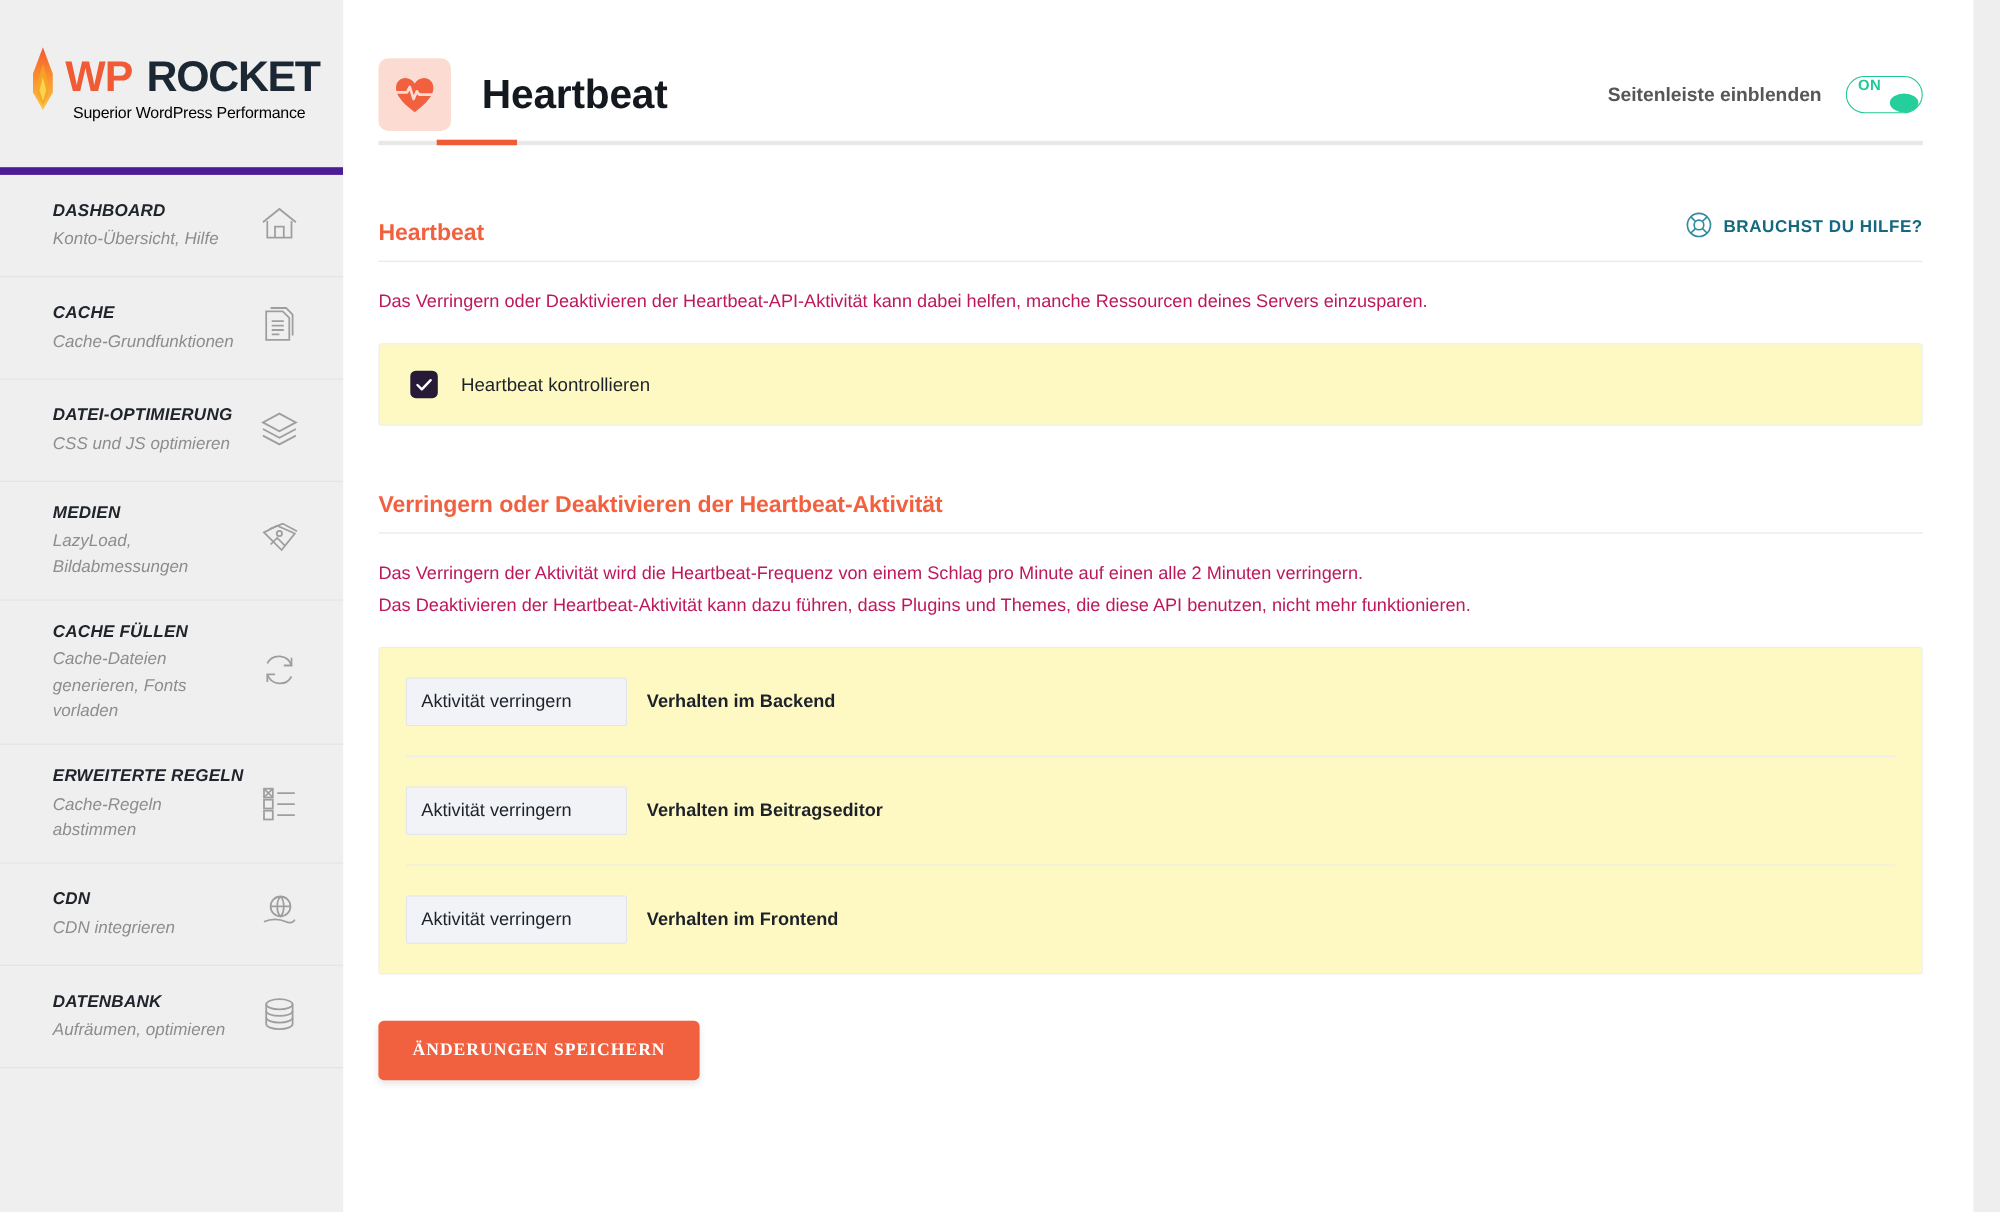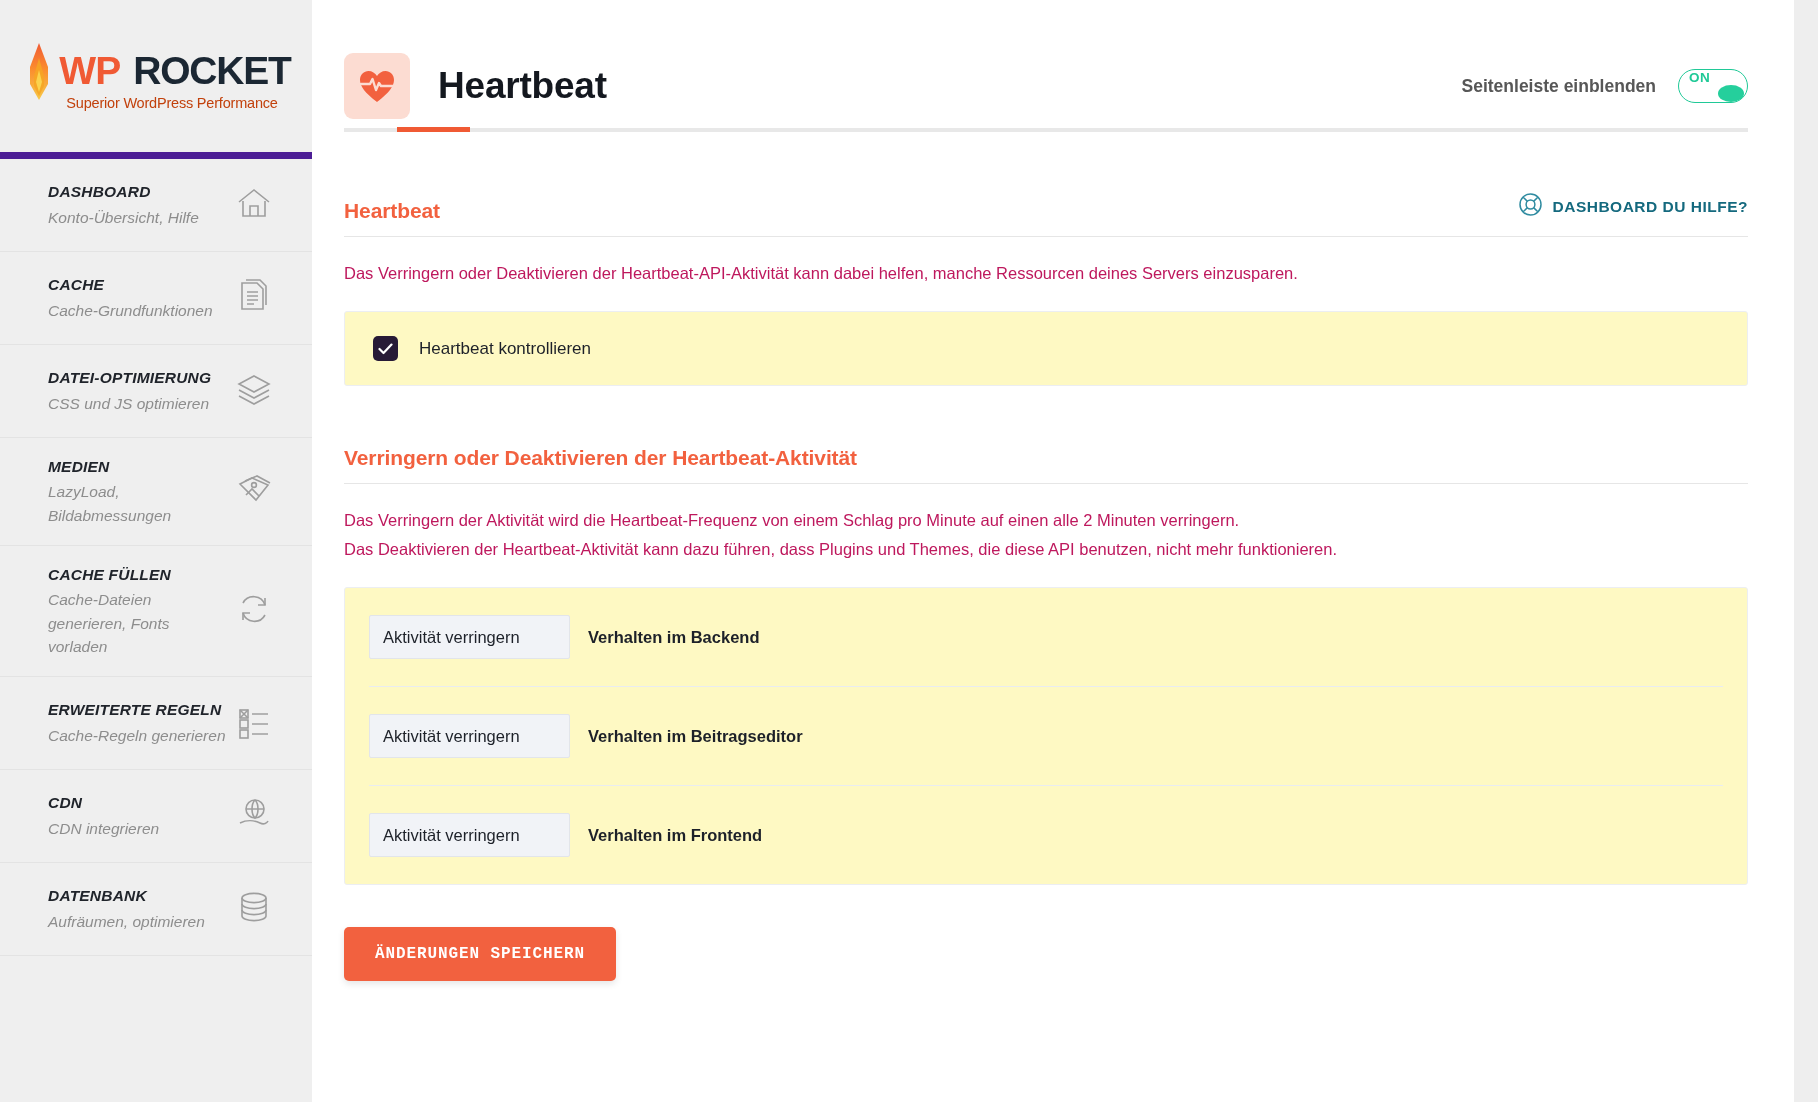--- a/index.html
+++ b/index.html
@@ -61,21 +61,21 @@
   .logo-word-rocket {
     font-size: 39px;
     font-weight: bold;
     letter-spacing: -1.2px;
     color: #1b2733;
     line-height: 1;
     margin-left: 13px;
   }
   .logo-tag {
     font-size: 14.5px;
-    color: #c2410c;
+    color: #000000;
     letter-spacing: -0.2px;
     margin-top: 2px;
     margin-left: 32px;
     white-space: nowrap;
   }
   .nav { border-top: 7px solid #4c1d95; font-style: italic; }
   .nav-item {
     display: flex;
     align-items: center;
     justify-content: space-between;
@@ -280,21 +280,21 @@
     background: #f2613f;
     color: #ffffff;
     font-size: 16px;
     font-weight: bold;
     letter-spacing: .9px;
     border: none;
     border-radius: 5px;
     padding: 18px 31px;
     cursor: pointer;
     box-shadow: 0 3px 7px rgba(0,0,0,.10);
-    font-family: Liberation Mono, monospace;
+    font-family: Liberation Serif, serif;
   }
 </style>
 </head>
 <body>
 
 <div class="app">
 
   <aside class="sidebar">
 
     <div class="logo-wrap">
@@ -391,21 +391,21 @@
             <path d="M9 24 A12 12 0 0 0 31 26"></path>
             <path d="M31 9 L31 16 L24 16"></path>
             <path d="M9 31 L9 24 L16 24"></path>
           </svg>
         </span>
       </div>
 
       <div class="nav-item">
         <div class="nav-text">
           <div class="nav-title">ERWEITERTE REGELN</div>
-          <div class="nav-sub">Cache-Regeln generieren</div>
+          <div class="nav-sub">Cache-Regeln abstimmen</div>
         </div>
         <span class="nav-icon">
           <svg width="40" height="40" viewBox="0 0 40 40" fill="none" stroke="#9a9a9a" stroke-width="1.6">
             <rect x="6" y="9" width="8" height="8"></rect>
             <path d="M6 9 L14 17 M14 9 L6 17"></path>
             <rect x="6" y="19" width="8" height="8"></rect>
             <rect x="6" y="29" width="8" height="8"></rect>
             <path d="M18 13 L34 13 M18 23 L34 23 M18 33 L34 33"></path>
           </svg>
         </span>
@@ -472,21 +472,21 @@
       <div class="section-head">
         <h2 class="section-title">Heartbeat</h2>
         <a class="help-link">
           <span>
             <svg width="25" height="25" viewBox="0 0 25 25" fill="none" stroke="#2f8ba0" stroke-width="1.5">
               <circle cx="12.5" cy="12.5" r="10.5"></circle>
               <circle cx="12.5" cy="12.5" r="4.4"></circle>
               <path d="M5.2 5.2 L9.4 9.4 M19.8 5.2 L15.6 9.4 M5.2 19.8 L9.4 15.6 M19.8 19.8 L15.6 15.6"></path>
             </svg>
           </span>
-          <span class="help-text">DASHBOARD DU HILFE?</span>
+          <span class="help-text">BRAUCHST DU HILFE?</span>
         </a>
       </div>
 
       <p class="section-desc">Das Verringern oder Deaktivieren der Heartbeat-API-Aktivität kann dabei helfen, manche Ressourcen deines Servers einzusparen.</p>
 
       <div class="panel">
         <div class="checkbox-row">
           <span class="cbox">
             <svg width="15" height="12" viewBox="0 0 15 12">
               <path d="M1.5 6 L5.5 10 L13.5 1.6" stroke="#ffffff" stroke-width="2.2" fill="none" stroke-linecap="round" stroke-linejoin="round"></path>

